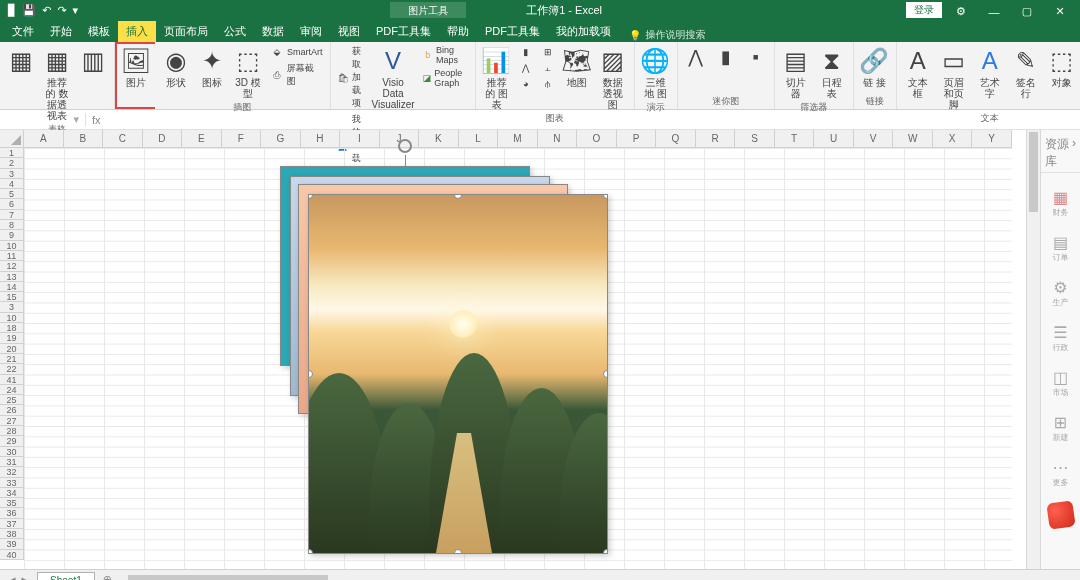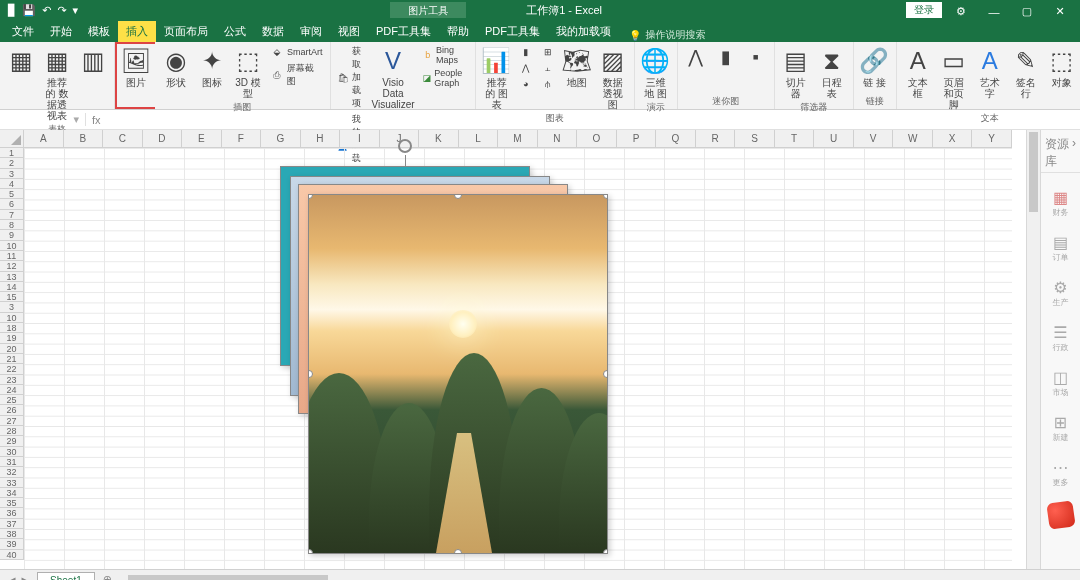--- a/index.html
+++ b/index.html
@@ -374,21 +374,21 @@
         <div class="rh">13</div>
         <div class="rh">14</div>
         <div class="rh">15</div>
         <div class="rh">3</div>
         <div class="rh">10</div>
         <div class="rh">18</div>
         <div class="rh">19</div>
         <div class="rh">20</div>
         <div class="rh">21</div>
         <div class="rh">22</div>
-        <div class="rh">23</div>
+        <div class="rh">41</div>
         <div class="rh">24</div>
         <div class="rh">25</div>
         <div class="rh">26</div>
         <div class="rh">27</div>
         <div class="rh">28</div>
         <div class="rh">29</div>
         <div class="rh">30</div>
         <div class="rh">31</div>
         <div class="rh">32</div>
         <div class="rh">33</div>

